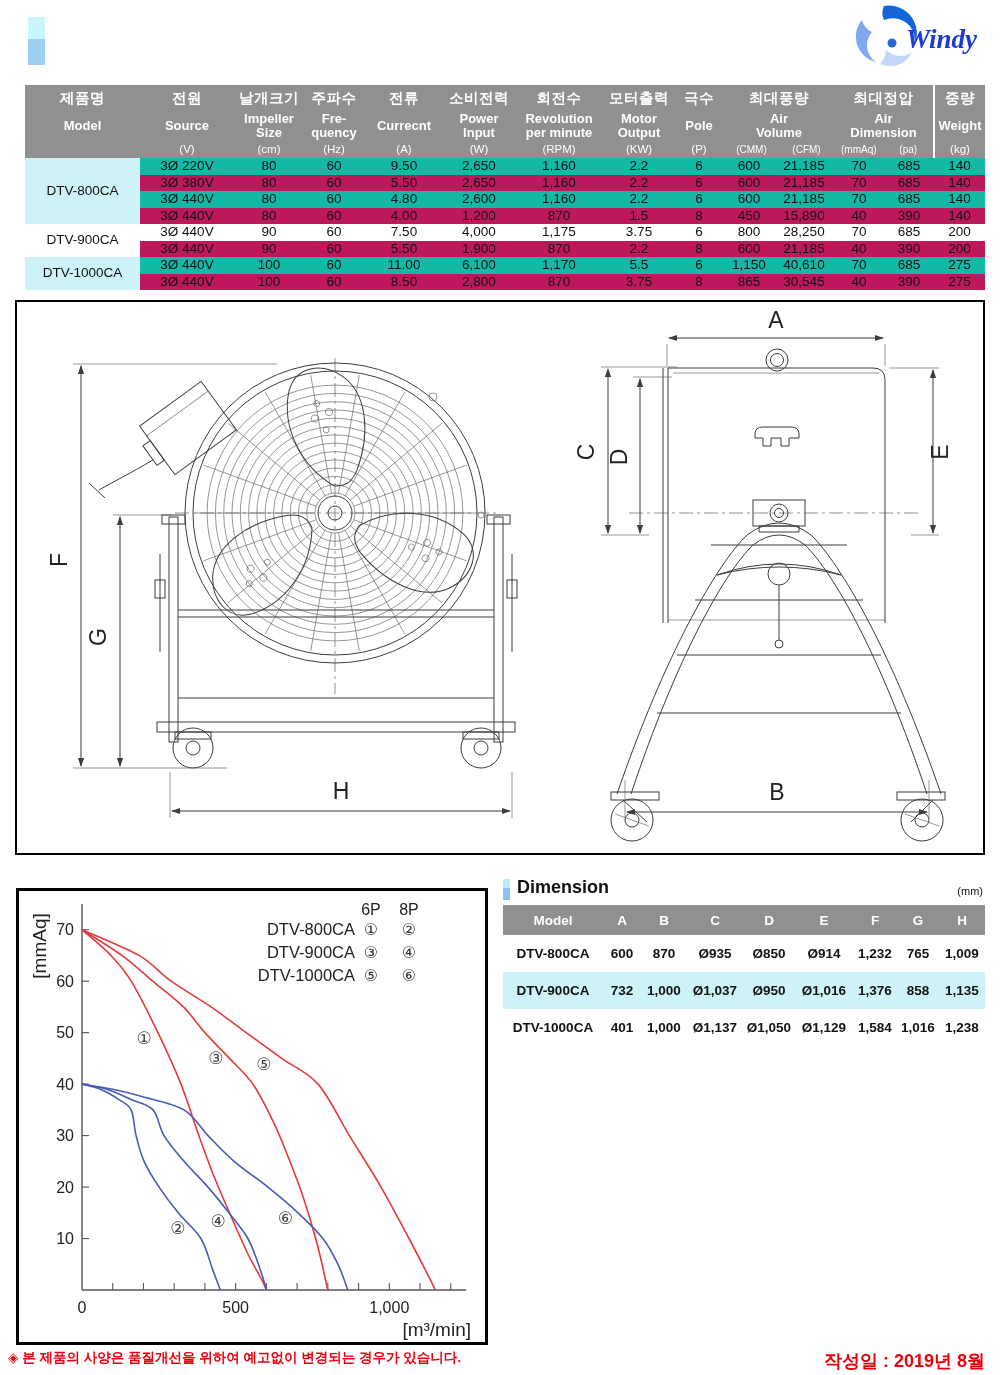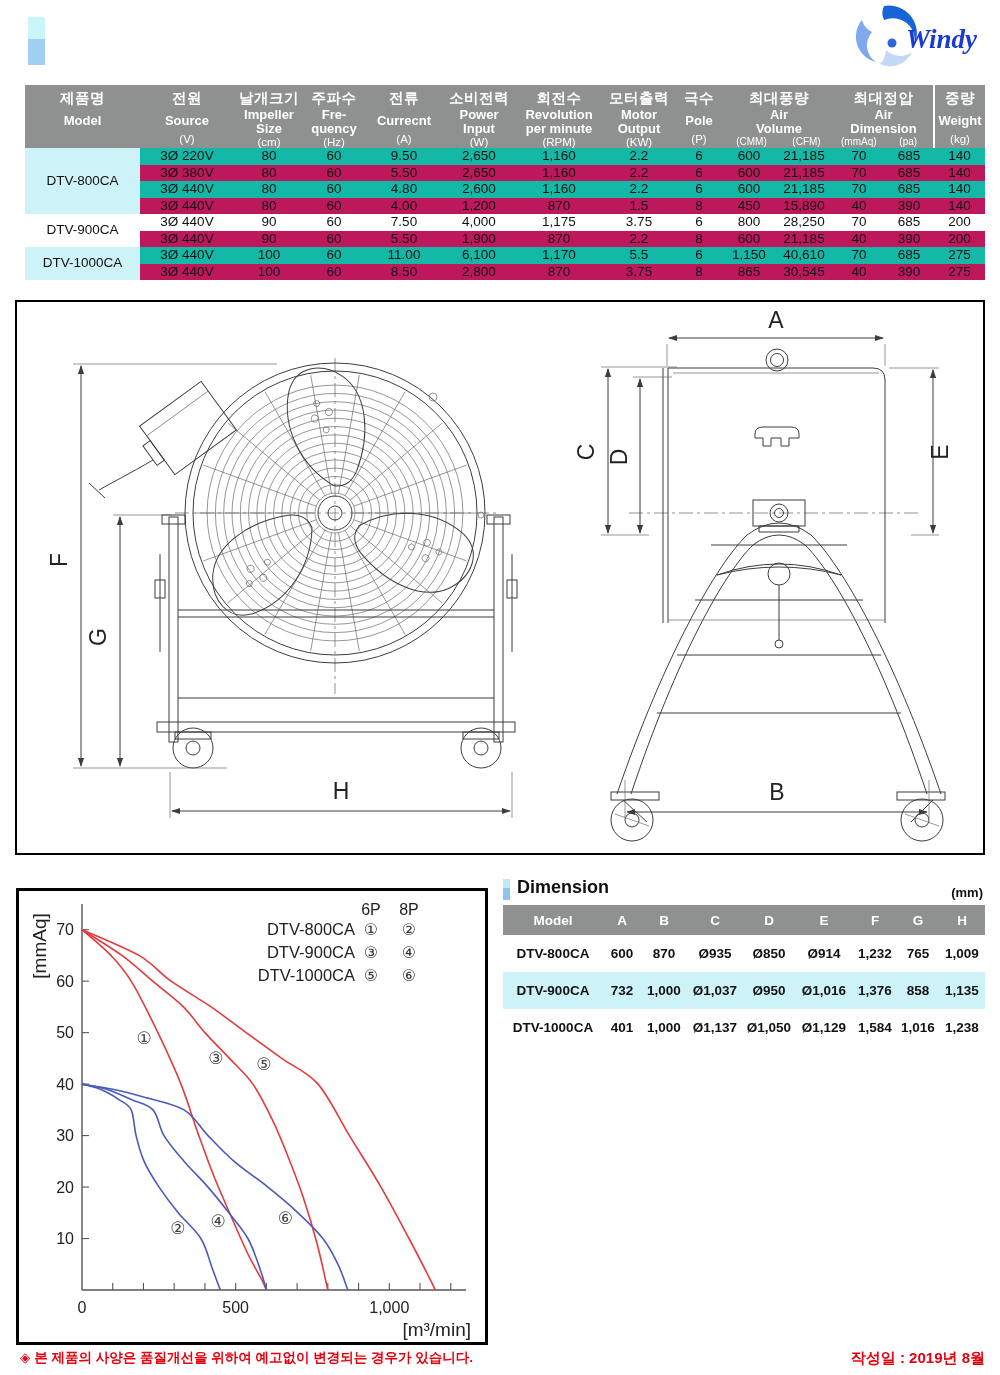--- a/index.html
+++ b/index.html
@@ -13,21 +13,21 @@
   .hdr-title .ko{font-size:31px;letter-spacing:1px;}
   .hdr-title .en{font-size:22px;}
   .logo{position:absolute;right:12px;top:2px;width:140px;height:66px;}
   .logo-text{font-family:"Liberation Serif","DejaVu Serif",serif;font-style:italic;font-weight:bold;
     font-size:27px;fill:#1a3ad1;}
 
   
   table.spec{position:absolute;left:25px;top:85px;width:960px;border-collapse:collapse;table-layout:fixed;}
   table.spec th,table.spec td{padding:0;margin:0;text-align:center;font-weight:normal;}
   table.spec thead tr{background:#8f9090;}
-  .hcell{height:63px;display:flex;flex-direction:column;justify-content:space-between;color:#fff;padding:4px 0 3px 0;box-sizing:border-box;}
+  .hcell{height:73px;display:flex;flex-direction:column;justify-content:space-between;color:#fff;padding:4px 0 3px 0;box-sizing:border-box;}
   .hcell .ko{font-size:14.5px;font-weight:bold;letter-spacing:0.5px;}
   .hcell .en{font-size:13px;font-weight:bold;line-height:14px;}
   .hcell .unit{font-size:11.5px;}
   .hcell .units2{display:flex;}
   .hcell .units2 span{flex:1;font-size:10px;}
   th.sep{border-left:2px solid #ffffff;}
   table.spec tbody td{height:16.5px;font-size:13.5px;color:#111;line-height:16.5px;}
   tr.row-cyan td{background:#14b8a6;}
   tr.row-white td{background:#ffffff;}
   tr.row-blue td{background:#be185d;}
@@ -55,29 +55,29 @@
   .legend-sym{font-size:16px;fill:#333;text-anchor:middle;}
   .legend-head{font-size:16px;fill:#222;text-anchor:middle;}
   .curve-label{font-size:17px;fill:#444;text-anchor:middle;}
 
   
   .dim-panel{position:absolute;left:503px;top:877px;width:482px;}
   .dim-title-row{position:relative;height:26px;}
   .dim-accent{position:absolute;left:0;top:2px;width:7px;height:21px;
     background:linear-gradient(to bottom,#bfe9f7 0%,#bfe9f7 45%,#8fc3ef 45%,#8fc3ef 100%);}
   .dim-title{position:absolute;left:14px;top:0;font-size:18px;font-weight:bold;color:#111;}
-  .dim-unit{position:absolute;right:2px;top:8px;font-size:13px;font-weight:bold;color:#111;}
+  .dim-unit{position:absolute;right:2px;top:8px;font-size:11px;font-weight:normal;color:#111;}
   table.dim{width:482px;border-collapse:collapse;table-layout:fixed;margin-top:2px;}
   table.dim th{background:#8f9090;color:#fff;font-size:13.5px;font-weight:bold;height:30px;padding:0;}
   table.dim td{text-align:center;font-size:13.5px;font-weight:bold;color:#111;height:37px;padding:0;}
   table.dim tr.cyan td{background:#cdf2f8;}
 
   
-  .footer-note{position:absolute;left:20px;top:1349px;font-size:13.5px;font-weight:bold;color:#e8000d;}
-  .footer-date{position:absolute;right:15px;top:1349px;font-size:15px;font-weight:bold;color:#e8000d;}
+  .footer-note{position:absolute;left:8px;top:1349px;font-size:13.5px;font-weight:bold;color:#e8000d;}
+  .footer-date{position:absolute;right:15px;top:1349px;font-size:18px;font-weight:bold;color:#e8000d;}
 </style>
 </head>
 <body>
 
 <div class="page">
 
   <div class="hdr-accent"></div>
   <svg class="logo" viewBox="0 0 140 66">
     <g>
       <path d="M36,4 a28,28 0 0 1 30,40 a22,22 0 0 0 -30,-26 a16,16 0 0 1 0,-14 z" fill="#1565d8"></path>

